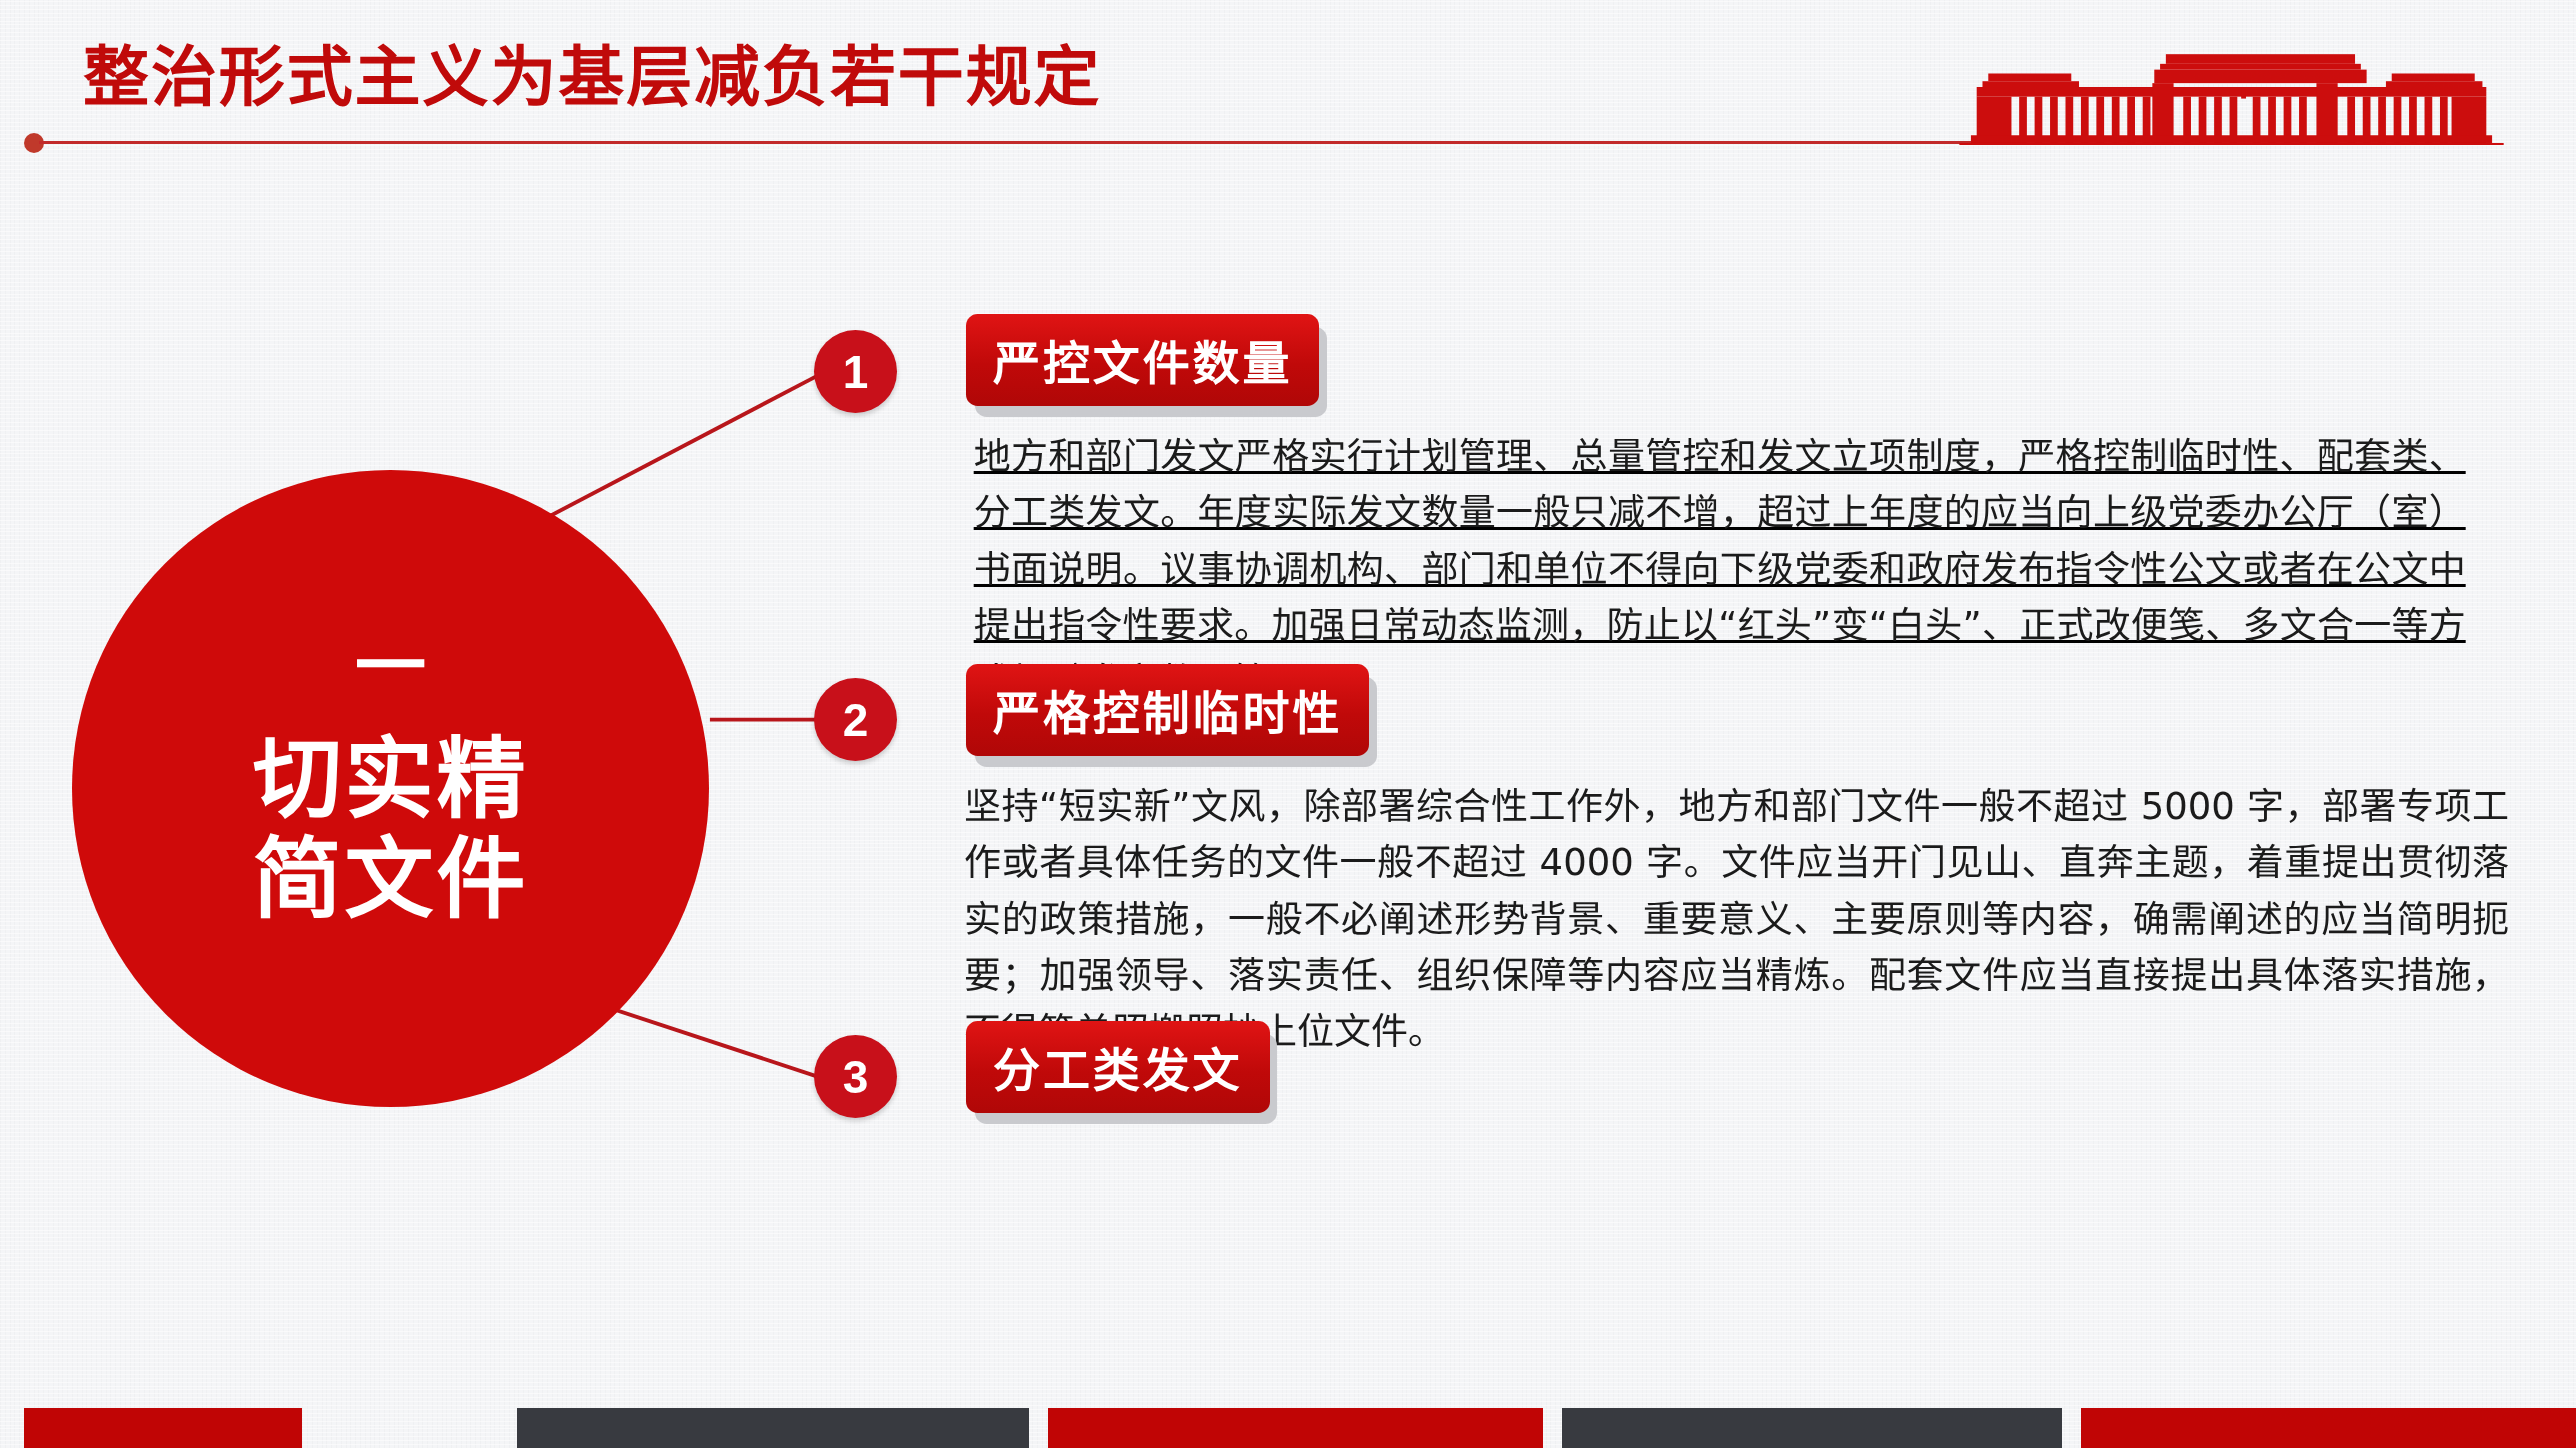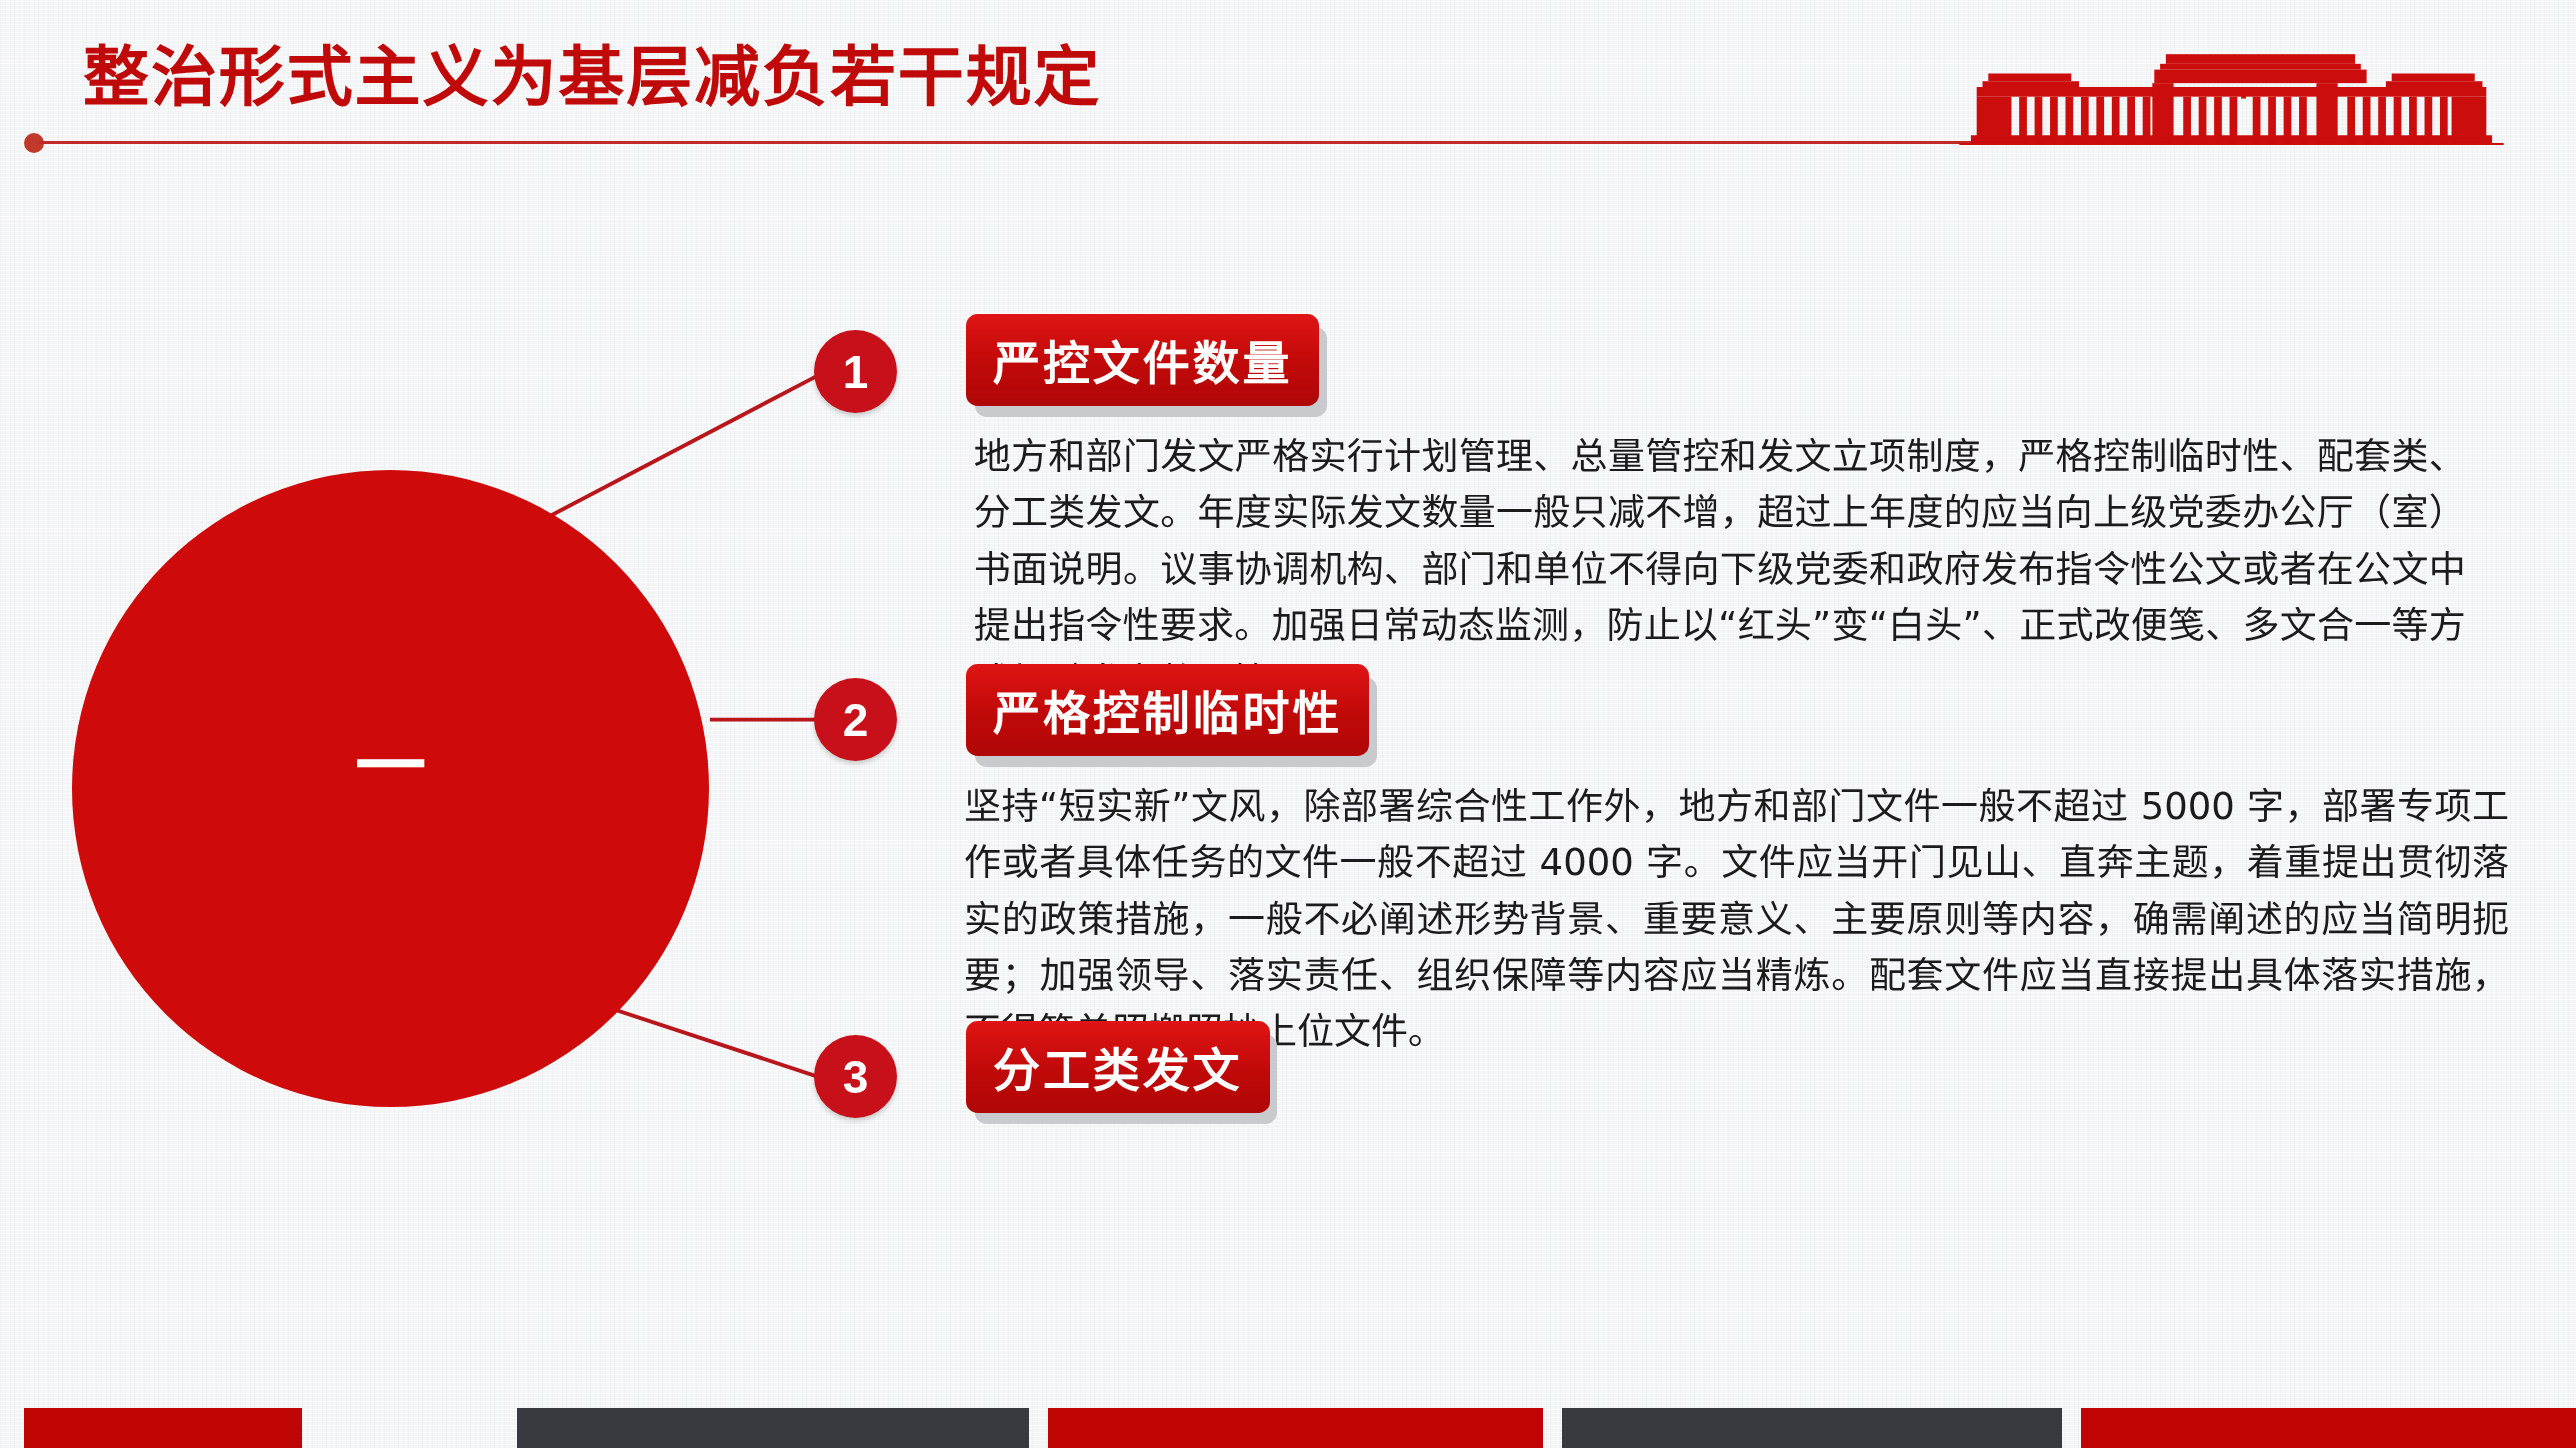--- a/index.html
+++ b/index.html
@@ -69,21 +69,21 @@
     font-size:46px;font-weight:bold;
     box-shadow:0 2.9px 5.8px rgba(0,0,0,.18);
     font-family:"Liberation Sans",sans-serif;
   }
   .num-1{left:814px;top:330px;}
   .num-2{left:814px;top:678px;}
   .num-3{left:814px;top:1035px;}
 
   
   .section{position:absolute;z-index:4;}
-  .sec-1{left:966px;top:314px;width:1507px;}
+  .sec-1{left:966px;top:314px;width:1507px;text-decoration:underline;}
   .sec-2{left:966px;top:664px;width:1545px;}
   .sec-3{left:966px;top:1021px;width:1545px;}
 
   .sec-title-wrap{position:relative;display:inline-block;}
   .sec-title{
     position:relative;display:inline-block;
     background:linear-gradient(180deg,#e01414 0%,#c00909 55%,#b00707 100%);
     color:#fff;border-radius:11.6px;
     padding:10.6px 27px 12.6px 27px;
     font-size:47px;font-weight:bold;letter-spacing:2.9px;
@@ -186,20 +186,24 @@
 </div>
 
 <svg class="connectors" viewBox="0 0 2667 1500" xmlns="http://www.w3.org/2000/svg">
   <line x1="520" y1="560" x2="848" y2="388" stroke="#b8161b" stroke-width="4"></line>
   <line x1="735" y1="745" x2="848" y2="745" stroke="#b8161b" stroke-width="4"></line>
   <line x1="560" y1="1020" x2="848" y2="1115" stroke="#b8161b" stroke-width="4"></line>
 </svg>
 
 <div class="hero-circle">
   <div class="hero-kicker">一</div>
+  <div>
+    <div class="hero-label">切实精</div>
+    <div class="hero-label">简文件</div>
+  </div>
 </div>
 
 <div class="num-badge num-1">1</div>
 <div class="num-badge num-2">2</div>
 <div class="num-badge num-3">3</div>
 
 <div class="section sec-1">
   <div class="sec-title-wrap">
     <div class="sec-title-shadow"></div>
     <div class="sec-title">严控文件数量</div>

